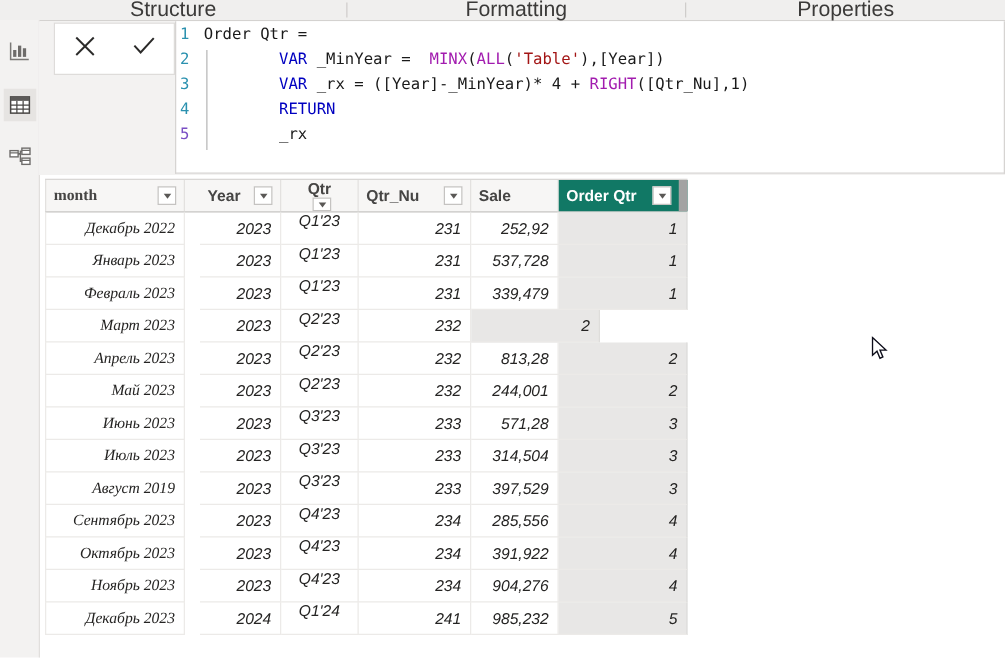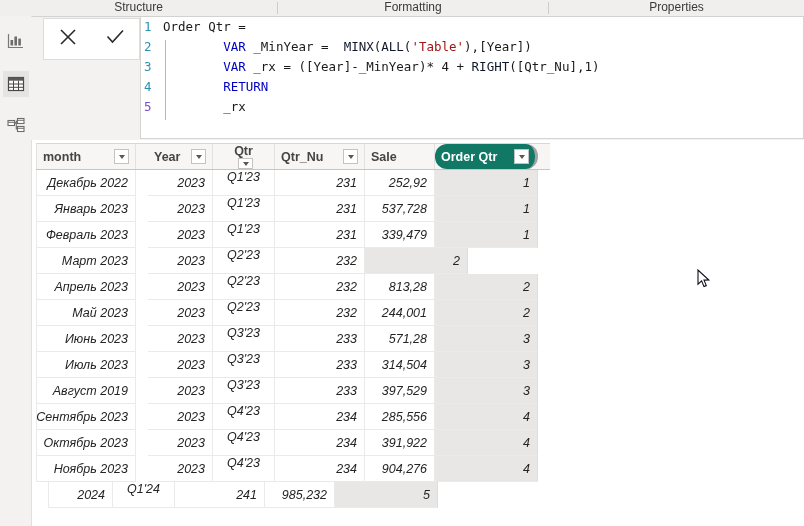--- a/index.html
+++ b/index.html
@@ -30,21 +30,21 @@
     height: 16px;
     background: #f0efee;
     border-bottom: 1px solid #d4d2d0;
   }
   .ribbon-group {
     position: absolute;
     top: 0;
     height: 16px;
     line-height: 15px;
     text-align: center;
-    font-size: 12px;
+    font-size: 17px;
     color: #3b3a39;
   }
   .rg-structure  { left: 0px;   width: 277px; }
   .rg-formatting { left: 278px; width: 270px; }
   .rg-properties { left: 549px; width: 255px; }
   .rg-sep {
     position: absolute;
     top: 2px;
     width: 1px;
     height: 12px;
@@ -149,21 +149,21 @@
   }
   .indent-guide {
     position: absolute;
     left: 24px;
     top: 23px;
     width: 1px;
     height: 80px;
     background: #b8b8b8;
   }
   .tok-kw    { color: #0000c0; font-weight: normal; }
-  .tok-fn    { color: #0f172a; }
+  .tok-fn    { color: #a21caf; }
   .tok-str   { color: #a31515; }
   .tok-plain { color: #1a1a1a; }
 
   
   .grid {
     position: absolute;
     left: 36px; top: 143px;
     width: 514px;
     background: #ffffff;
   }
@@ -187,22 +187,21 @@
     font-weight: bold;
     color: #464544;
     padding: 0 6px;
     overflow: hidden;
   }
   .hcell:first-child { border-left: 1px solid #e3e1df; }
   .hcell .hlabel { flex: 1; white-space: nowrap; }
   .hcell.sel {
     background: #117865;
     color: #ffffff;
-    border-right: 3px solid #a3a3a3;
-    border-radius: 12px;
+    border-right: 7px solid #a3a3a3;
   }
   .filter-btn {
     width: 15px;
     height: 15px;
     min-width: 15px;
     background: #ffffff;
     border: 1px solid #c5c3c1;
     box-sizing: border-box;
     display: flex;
     align-items: center;
@@ -231,21 +230,21 @@
   }
   .dcell:first-child { border-left: 1px solid #eceae8; }
   .dcell.left  { justify-content: flex-start; }
   .dcell.right { justify-content: flex-end; }
   .dcell.selcol {
     background: #e8e7e6;
     border-right: 1px solid #dedddb;
   }
 
   
-  .c-month  { width: 100px; }
+  .c-month  { width: 112px; font-family: Liberation Serif, serif; }
   .c-year   { width: 65px; margin-left: 12px; }
   .c-qtr    { width: 62px; flex-direction: column; }
   .c-qtrnu  { width: 90px; }
   .c-sale   { width: 70px; gap: 36px; }
   .c-order  { width: 103px; }
 
   
   .cursor {
     position: absolute;
     left: 697px;
@@ -489,20 +488,21 @@
         </div>
         <div class="grid-row">
           <div class="dcell c-month right">Ноябрь 2023</div>
           <div class="dcell c-year right">2023</div>
           <div class="dcell c-qtr left">Q4'23</div>
           <div class="dcell c-qtrnu right">234</div>
           <div class="dcell c-sale right">904,276</div>
           <div class="dcell c-order right selcol">4</div>
         </div>
         <div class="grid-row">
+          <div class="dcell c-month right">Декабрь 2023</div>
           <div class="dcell c-year right">2024</div>
           <div class="dcell c-qtr left">Q1'24</div>
           <div class="dcell c-qtrnu right">241</div>
           <div class="dcell c-sale right">985,232</div>
           <div class="dcell c-order right selcol">5</div>
         </div>
       </div>
   </div>
 
   <div class="cursor">

